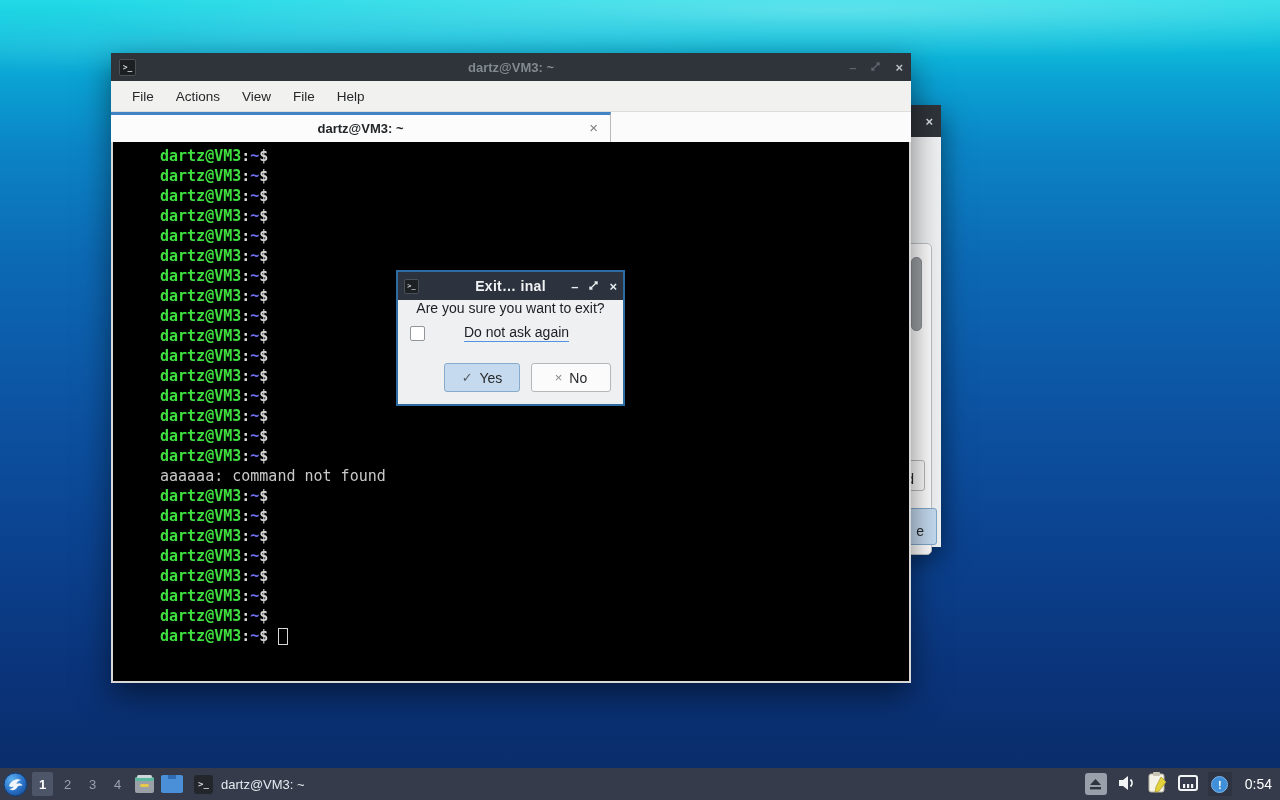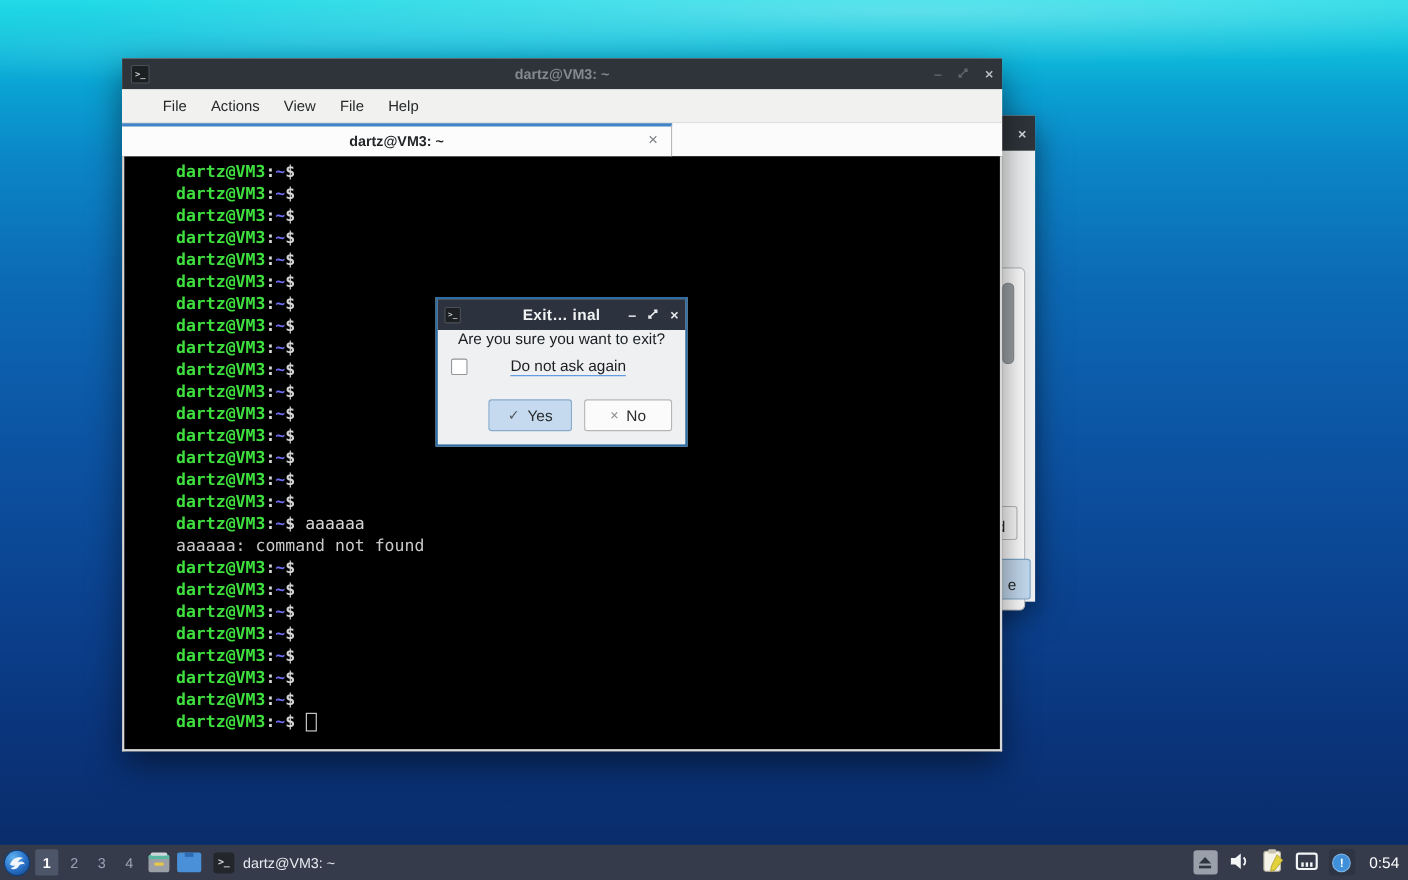--- a/index.html
+++ b/index.html
@@ -57,21 +57,21 @@
   .term-win {
     position:absolute; left:111px; top:53px; width:800px; height:630px;
     z-index:2; box-shadow:0 12px 30px rgba(0,0,0,.5); background:#fcfcfc;
   }
   .term-win .win-title { color:#82898f; }
   .term-win .win-btn.dim { color:#5d646b; }
   .term-win .win-btn.close { color:#b9bfc5; }
 
   .menubar {
     height:31px; background:#f1f1f0; border-bottom:1px solid #dddddc;
-    display:flex; align-items:center; padding-left:26px;
+    display:flex; align-items:center; padding-left:10px;
   }
   .menu-item { font-size:13.5px; color:#26282a; padding:5px 11px; }
 
   .tabbar { height:30px; background:#fbfbfb; display:flex; }
   .tab {
     width:500px; height:30px; background:#fcfcfc; position:relative;
     border-top:3px solid #4183c4; border-right:1px solid #b9b9b9;
     display:flex; align-items:center; justify-content:center;
   }
   .tab-title { font-size:13px; font-weight:bold; color:#232629; }
@@ -213,21 +213,20 @@
       <div class="tline"><span class="tp-user">dartz@VM3</span><span class="tp-sep">:</span><span class="tp-path">~</span><span class="tp-sep">$</span></div>
       <div class="tline"><span class="tp-user">dartz@VM3</span><span class="tp-sep">:</span><span class="tp-path">~</span><span class="tp-sep">$</span></div>
       <div class="tline"><span class="tp-user">dartz@VM3</span><span class="tp-sep">:</span><span class="tp-path">~</span><span class="tp-sep">$</span></div>
       <div class="tline"><span class="tp-user">dartz@VM3</span><span class="tp-sep">:</span><span class="tp-path">~</span><span class="tp-sep">$</span></div>
       <div class="tline"><span class="tp-user">dartz@VM3</span><span class="tp-sep">:</span><span class="tp-path">~</span><span class="tp-sep">$</span></div>
       <div class="tline"><span class="tp-user">dartz@VM3</span><span class="tp-sep">:</span><span class="tp-path">~</span><span class="tp-sep">$</span></div>
       <div class="tline"><span class="tp-user">dartz@VM3</span><span class="tp-sep">:</span><span class="tp-path">~</span><span class="tp-sep">$</span></div>
       <div class="tline"><span class="tp-user">dartz@VM3</span><span class="tp-sep">:</span><span class="tp-path">~</span><span class="tp-sep">$</span></div>
       <div class="tline"><span class="tp-user">dartz@VM3</span><span class="tp-sep">:</span><span class="tp-path">~</span><span class="tp-sep">$</span></div>
       <div class="tline"><span class="tp-user">dartz@VM3</span><span class="tp-sep">:</span><span class="tp-path">~</span><span class="tp-sep">$</span></div>
-      <div class="tline"><span class="tp-user">dartz@VM3</span><span class="tp-sep">:</span><span class="tp-path">~</span><span class="tp-sep">$</span><span class="tp-cmd"> aaaaaa</span></div>
       <div class="tline tout">aaaaaa: command not found</div>
       <div class="tline"><span class="tp-user">dartz@VM3</span><span class="tp-sep">:</span><span class="tp-path">~</span><span class="tp-sep">$</span></div>
       <div class="tline"><span class="tp-user">dartz@VM3</span><span class="tp-sep">:</span><span class="tp-path">~</span><span class="tp-sep">$</span></div>
       <div class="tline"><span class="tp-user">dartz@VM3</span><span class="tp-sep">:</span><span class="tp-path">~</span><span class="tp-sep">$</span></div>
       <div class="tline"><span class="tp-user">dartz@VM3</span><span class="tp-sep">:</span><span class="tp-path">~</span><span class="tp-sep">$</span></div>
       <div class="tline"><span class="tp-user">dartz@VM3</span><span class="tp-sep">:</span><span class="tp-path">~</span><span class="tp-sep">$</span></div>
       <div class="tline"><span class="tp-user">dartz@VM3</span><span class="tp-sep">:</span><span class="tp-path">~</span><span class="tp-sep">$</span></div>
       <div class="tline"><span class="tp-user">dartz@VM3</span><span class="tp-sep">:</span><span class="tp-path">~</span><span class="tp-sep">$</span></div>
       <div class="tline"><span class="tp-user">dartz@VM3</span><span class="tp-sep">:</span><span class="tp-path">~</span><span class="tp-sep">$</span><span class="tcursor"></span></div>
     </div>

